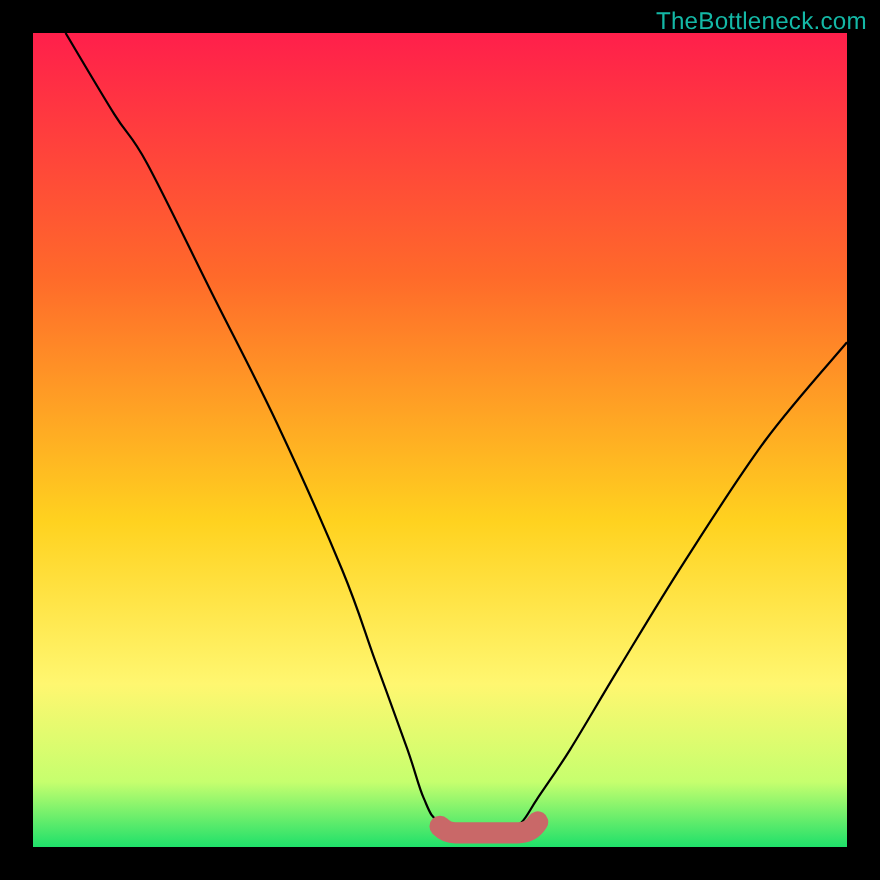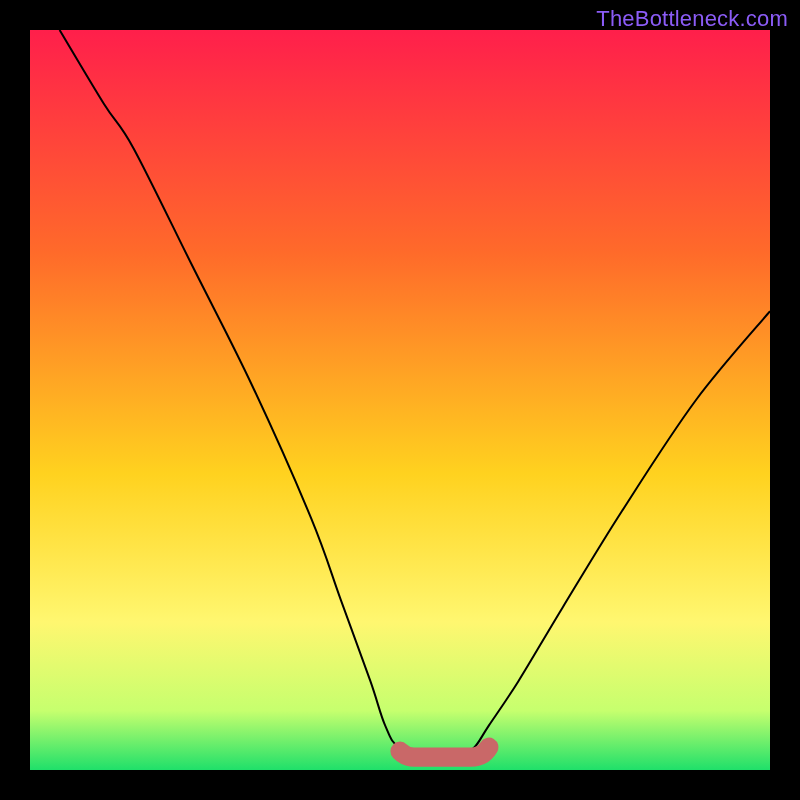--- a/index.html
+++ b/index.html
@@ -22,21 +22,21 @@
     left: 30px;
     top: 30px;
     width: 740px;
     height: 740px;
     overflow: hidden;
   }
   .watermark {
     position: absolute;
     top: 6px;
     right: 12px;
-    color: #8b5cf6;
+    color: #14b8a6;
     font-size: 22px;
     font-weight: 500;
     letter-spacing: 0.2px;
     user-select: none;
   }
   svg {
     display: block;
   }
 </style>
 </head>

